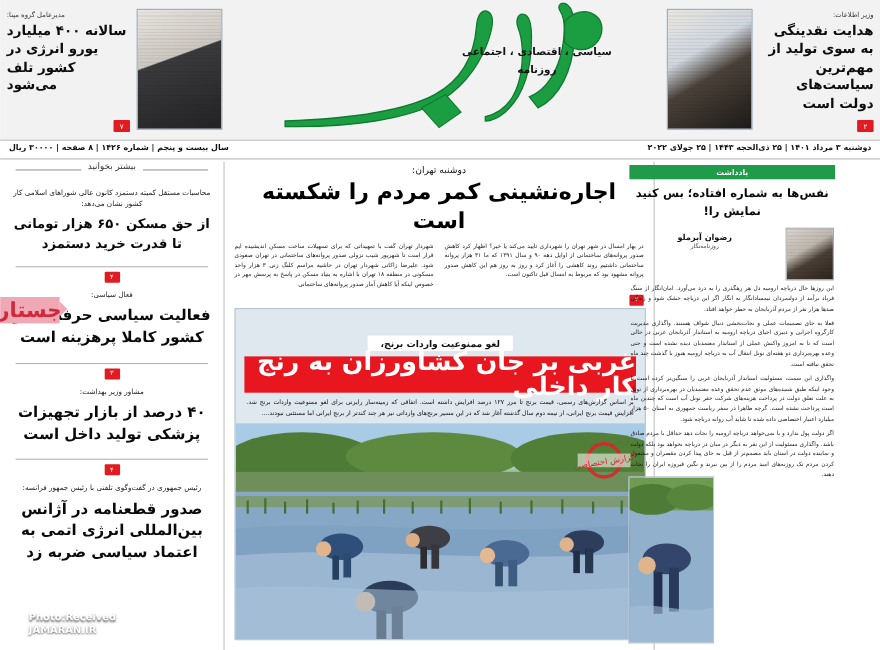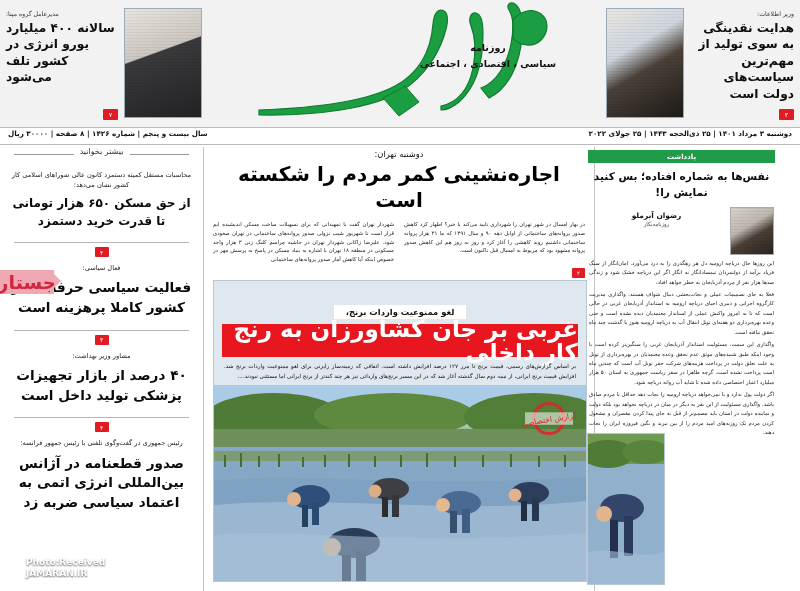--- a/index.html
+++ b/index.html
@@ -84,21 +84,21 @@
   .feat-kick{margin:24px auto 0;background:#ffffff;width:fit-content;padding:2px 12px;font-size:8.4px;
     font-weight:bold;color:#111;}
   .feat-red{margin:5px 8px 0;background:#e8161f;height:33px;display:flex;align-items:center;justify-content:center;}
   .feat-red h2{margin:0;color:#fff;font-size:23px;font-weight:bold;line-height:1;letter-spacing:0;}
   .feat-deck{padding:5px 10px 4px;font-size:5.6px;line-height:1.75;text-align:justify;color:#101010;}
   .feat-photo{position:absolute;left:0;right:0;bottom:0;height:196px;overflow:hidden;}
 
   .seal{position:absolute;right:10px;top:118px;width:54px;height:40px;z-index:5;}
 
   
-  .colR{position:absolute;left:579px;top:0;width:205px;height:444px;}
+  .colR{position:absolute;left:563px;top:0;width:205px;height:444px;}
   .note-head{margin:3px 9px 0;background:#1f9b4a;color:#fff;font-size:7px;text-align:center;
     padding:2.5px 0;font-weight:bold;}
   .note-title{margin:6px 10px 0;font-size:10.6px;font-weight:bold;line-height:1.5;text-align:center;color:#0a0a0a;}
   .author-row{display:flex;flex-direction:row;gap:6px;margin:6px 10px 0;align-items:flex-start;}
   .author-ph{width:42px;height:46px;border:1px solid #aaa;background:#d7d2cc;flex:none;overflow:hidden;position:relative;}
   .author-meta{flex:1;text-align:center;padding-top:4px;}
   .author-meta .nm{font-size:7.4px;font-weight:bold;color:#111;}
   .author-meta .rl{font-size:5.4px;color:#444;margin-top:1px;}
   .note-body{margin:4px 10px 0;font-size:5.3px;line-height:1.78;text-align:justify;color:#1a1a1a;}
   .note-body p{margin:0 0 3px;}
@@ -139,22 +139,22 @@
             <path d="M196,104 C214,100 224,86 228,66 C231,50 230,34 226,24 C223,16 226,10 231,11 C236,12 238,20 238,32 C238,58 232,84 214,100 C208,105 201,108 196,108 Z"></path>
             <path d="M236,86 C252,80 262,62 266,42 C269,26 268,14 264,8 C261,3 265,-1 270,2 C276,6 278,18 277,34 C275,62 264,86 244,96 Z"></path>
             <path d="M268,18 C276,8 288,6 296,12 C304,18 304,30 296,38 C288,46 274,44 268,36 Z"></path>
           </g>
           <g fill="#1a9e41" stroke="#0f7a30" stroke-width="1">
             <path d="M138,96 m0,0 l22,-12 l14,16 l-20,14 Z"></path>
           </g>
         </svg>
       </div>
       <div class="mast-sub">
+        <div>سیاسی ، اقتصادی ، اجتماعی</div>
         <div>روزنامه</div>
-        <div>سیاسی ، اقتصادی ، اجتماعی</div>
       </div>
 
       <div class="teaser-l">
         <div class="teaser-photo ph-man">
           <div class="scan-noise"></div>
         </div>
         <div class="teaser-txt">
           <div class="kicker">مدیرعامل گروه مپنا:</div>
           <div class="teaser-head">سالانه ۴۰۰ میلیارد یورو انرژی در کشور تلف می‌شود</div>
           <div class="pagenum">۷</div>

